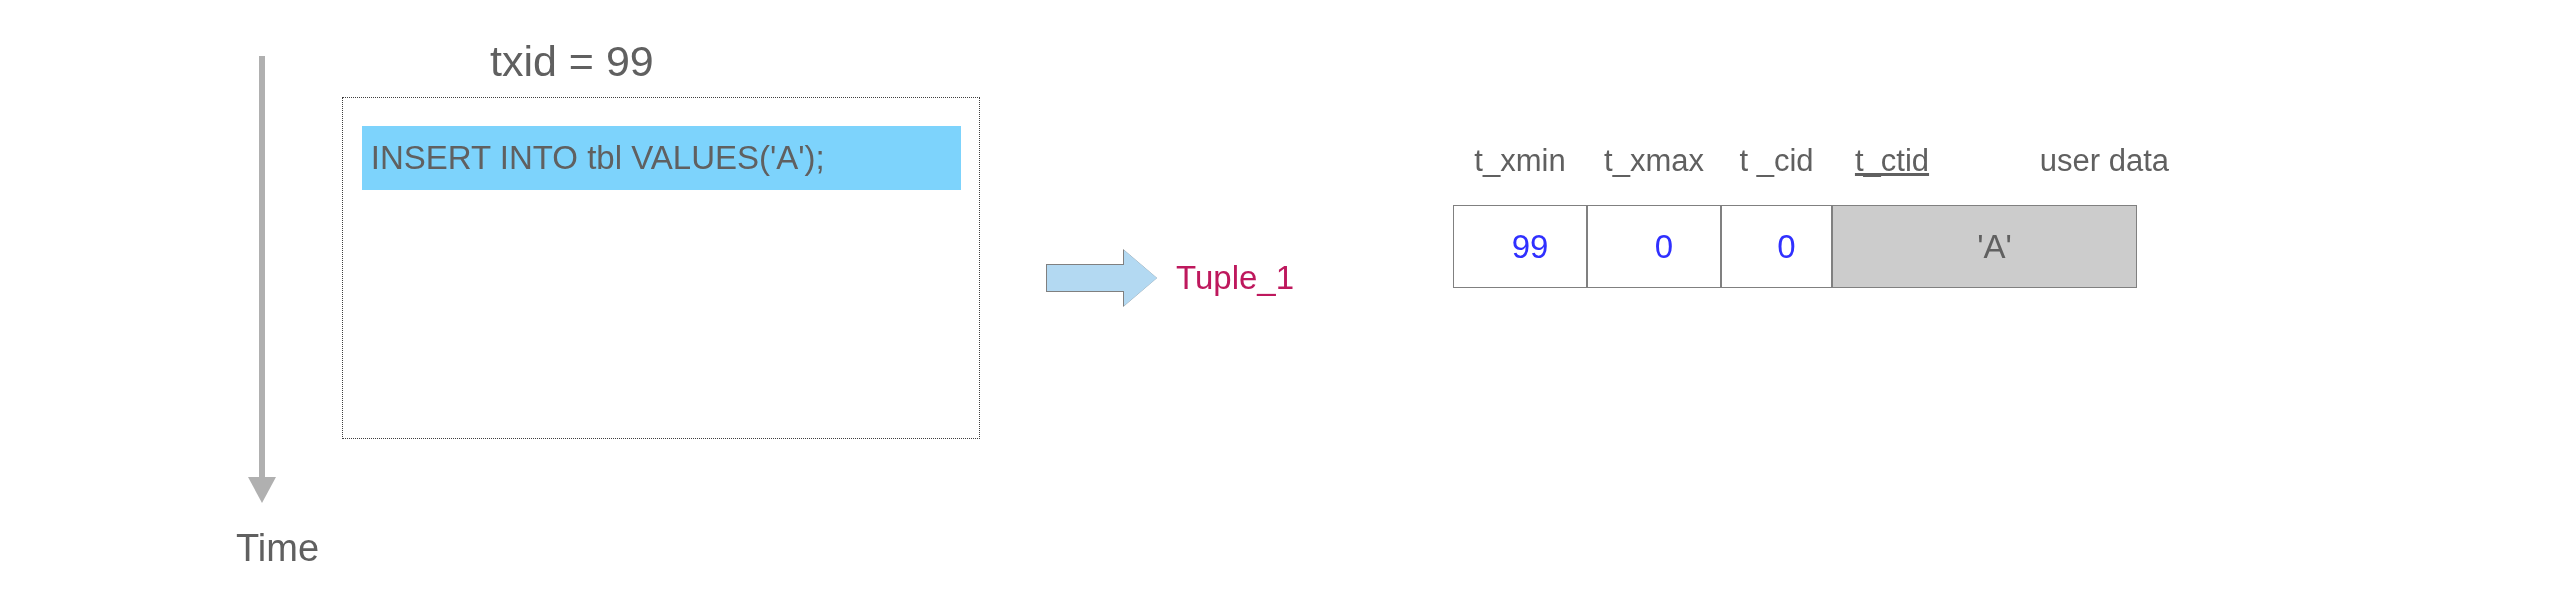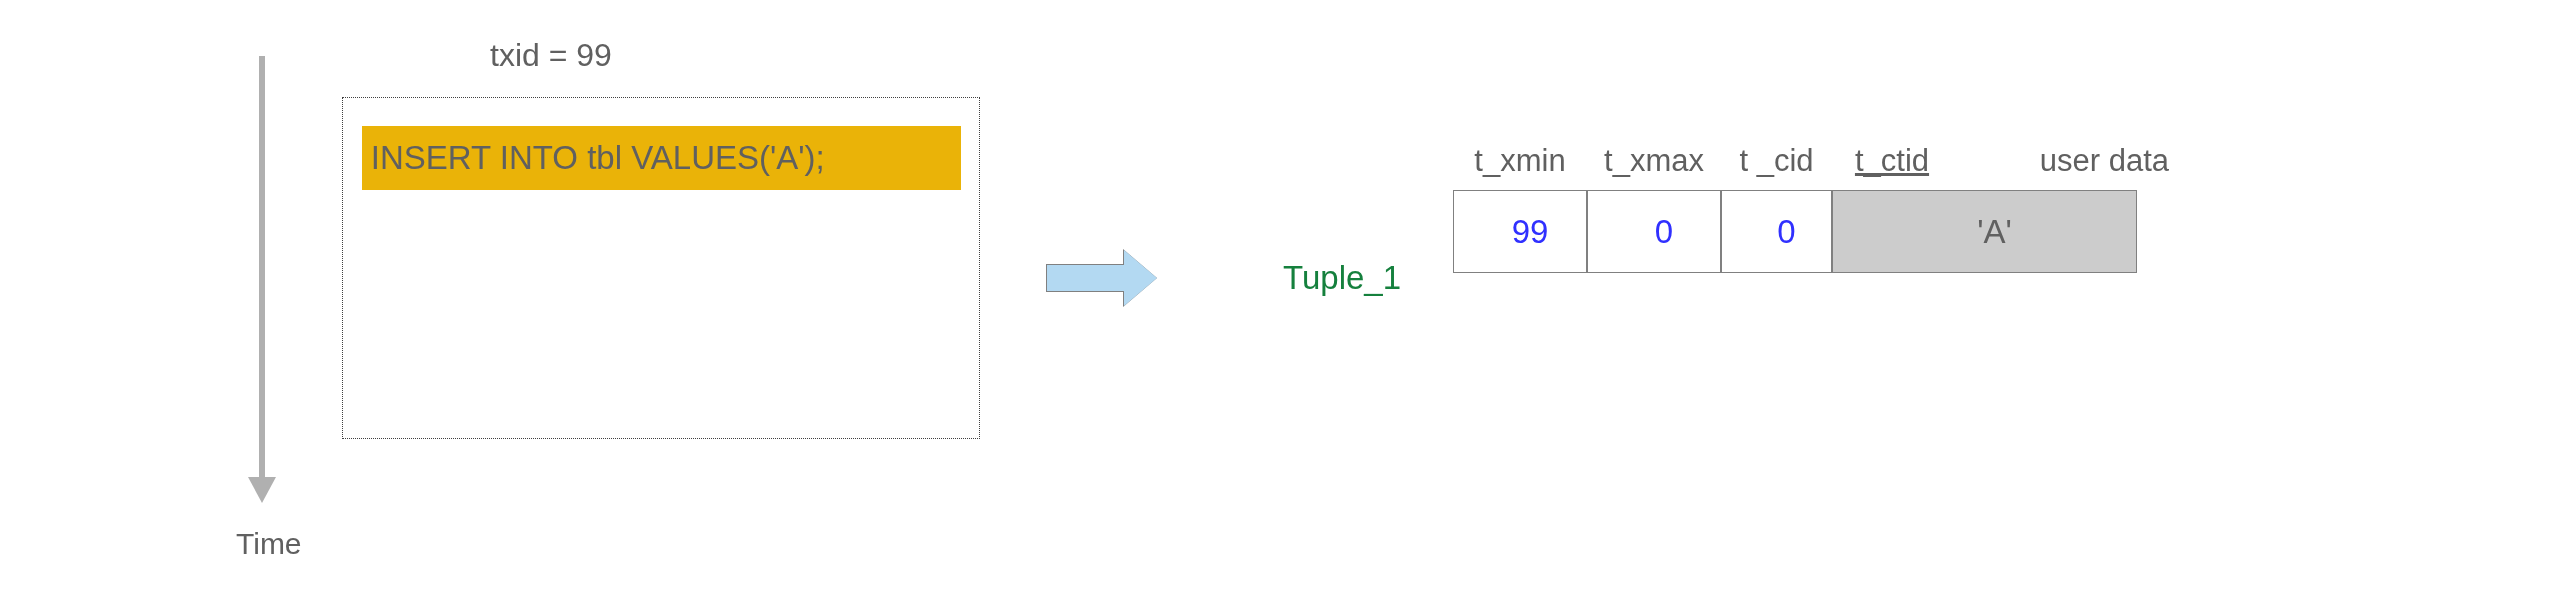--- a/index.html
+++ b/index.html
@@ -31,49 +31,49 @@
       width: 0;
       height: 0;
       border-left: 14px solid transparent;
       border-right: 14px solid transparent;
       border-top: 26px solid #b0b0b0;
     }
     .time-label {
       position: absolute;
       left: 236px;
       top: 527px;
-      font-size: 30px;
+      font-size: 38px;
       color: #606060;
     }
     
     
     .txid-label {
       position: absolute;
       left: 490px;
       top: 37px;
-      font-size: 32px;
+      font-size: 43px;
       color: #606060;
     }
     .tx-box {
       position: absolute;
       left: 342px;
       top: 97px;
       width: 638px;
       height: 342px;
       border: 1.9px dotted #404040;
       padding: 28px 18.5px;
     }
     .sql-line {
       font-size: 33px;
       color: #606060;
       padding: 13px 9.3px;
       margin-bottom: 18.5px;
     }
     .highlighted {
-      background: #eab308;
+      background: #7dd3fc;
     }
     
     
     .flow-arrow {
       position: absolute;
       left: 1046px;
       top: 250px;
       width: 111px;
       height: 56px;
     }
@@ -105,35 +105,35 @@
       height: 0;
       border-top: 29px solid transparent;
       border-bottom: 29px solid transparent;
       border-left: 34px solid #808080;
       z-index: -1;
     }
     
     
     .tuple-label {
       position: absolute;
-      left: 1283px;
+      left: 1176px;
       top: 259px;
       font-size: 33px;
-      color: #15803d;
+      color: #be185d;
     }
     
     
     .tuple-table {
       position: absolute;
       left: 1453px;
       top: 143px;
     }
     .tuple-headers {
       display: flex;
-      margin-bottom: 11px;
+      margin-bottom: 26px;
     }
     .header-cell {
       font-size: 31px;
       color: #606060;
       text-align: center;
     }
     .tuple-row {
       display: flex;
     }
     .data-cell {

